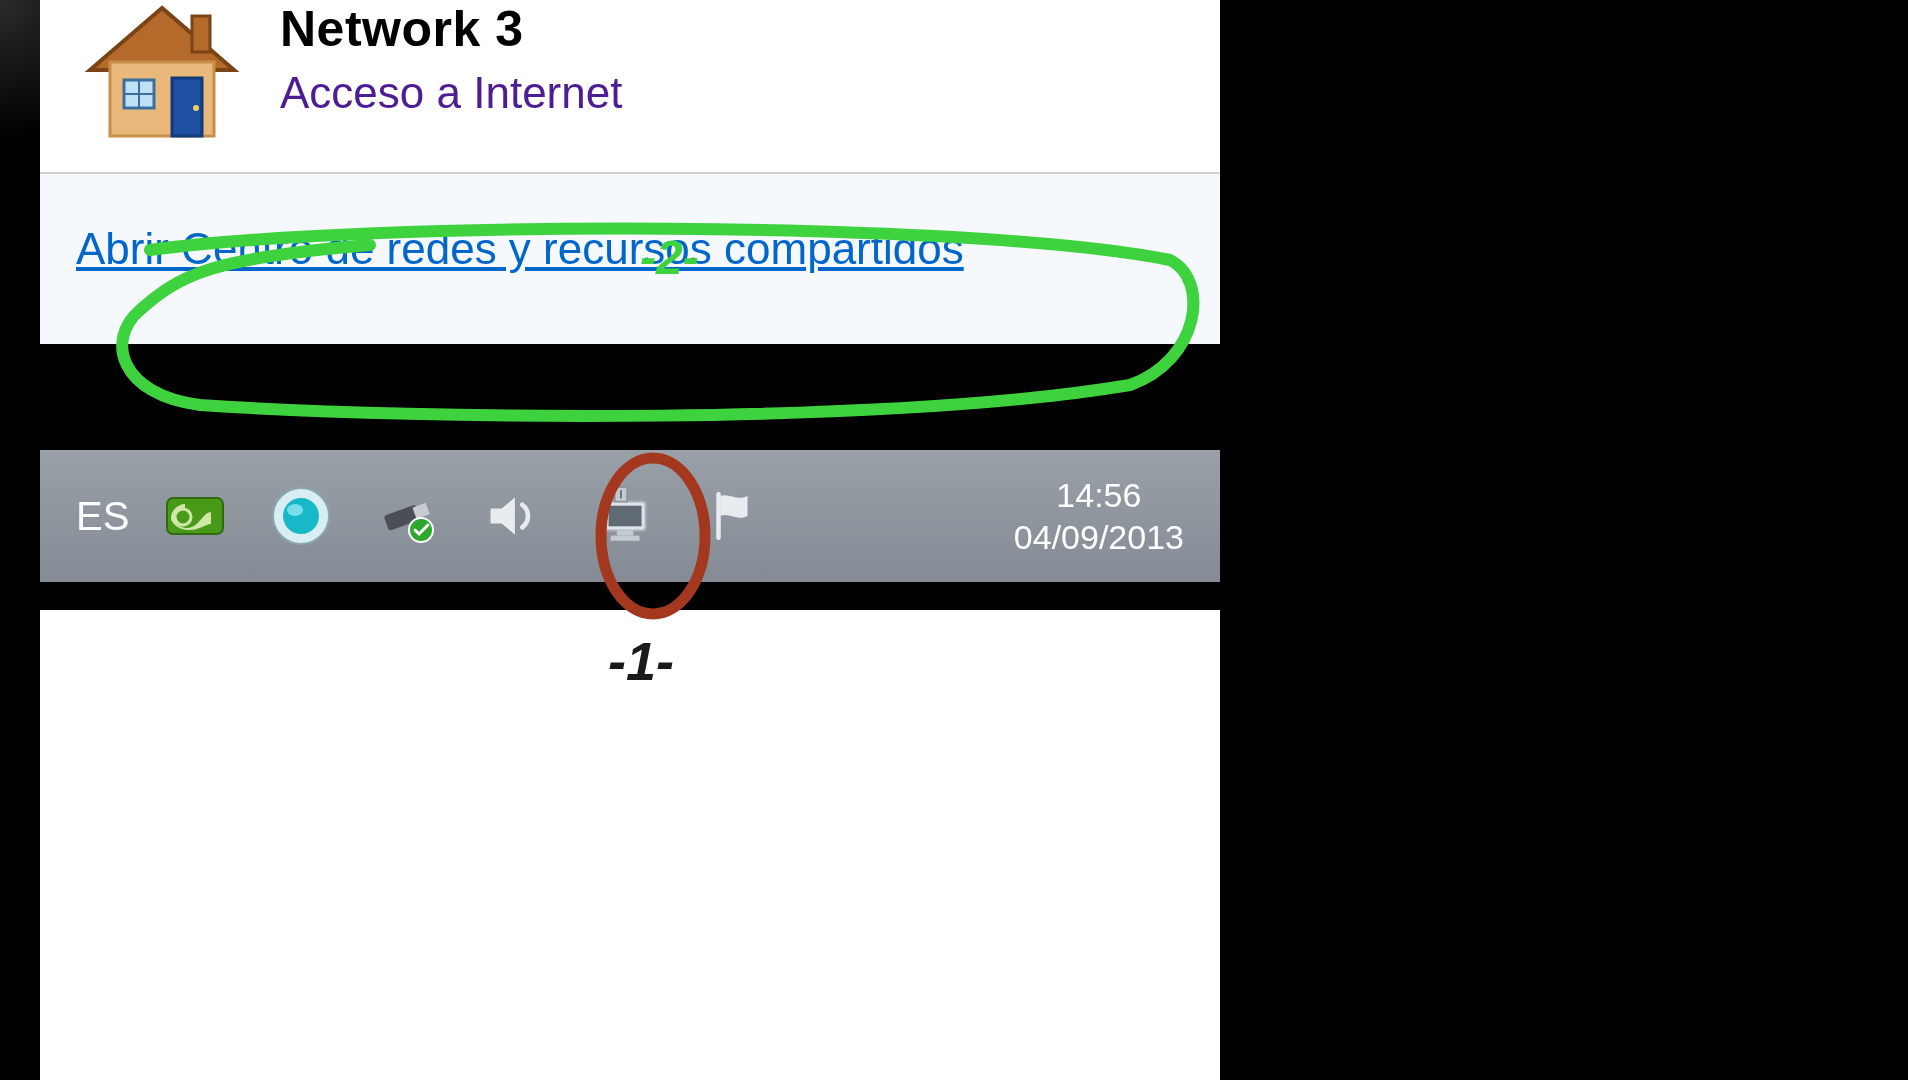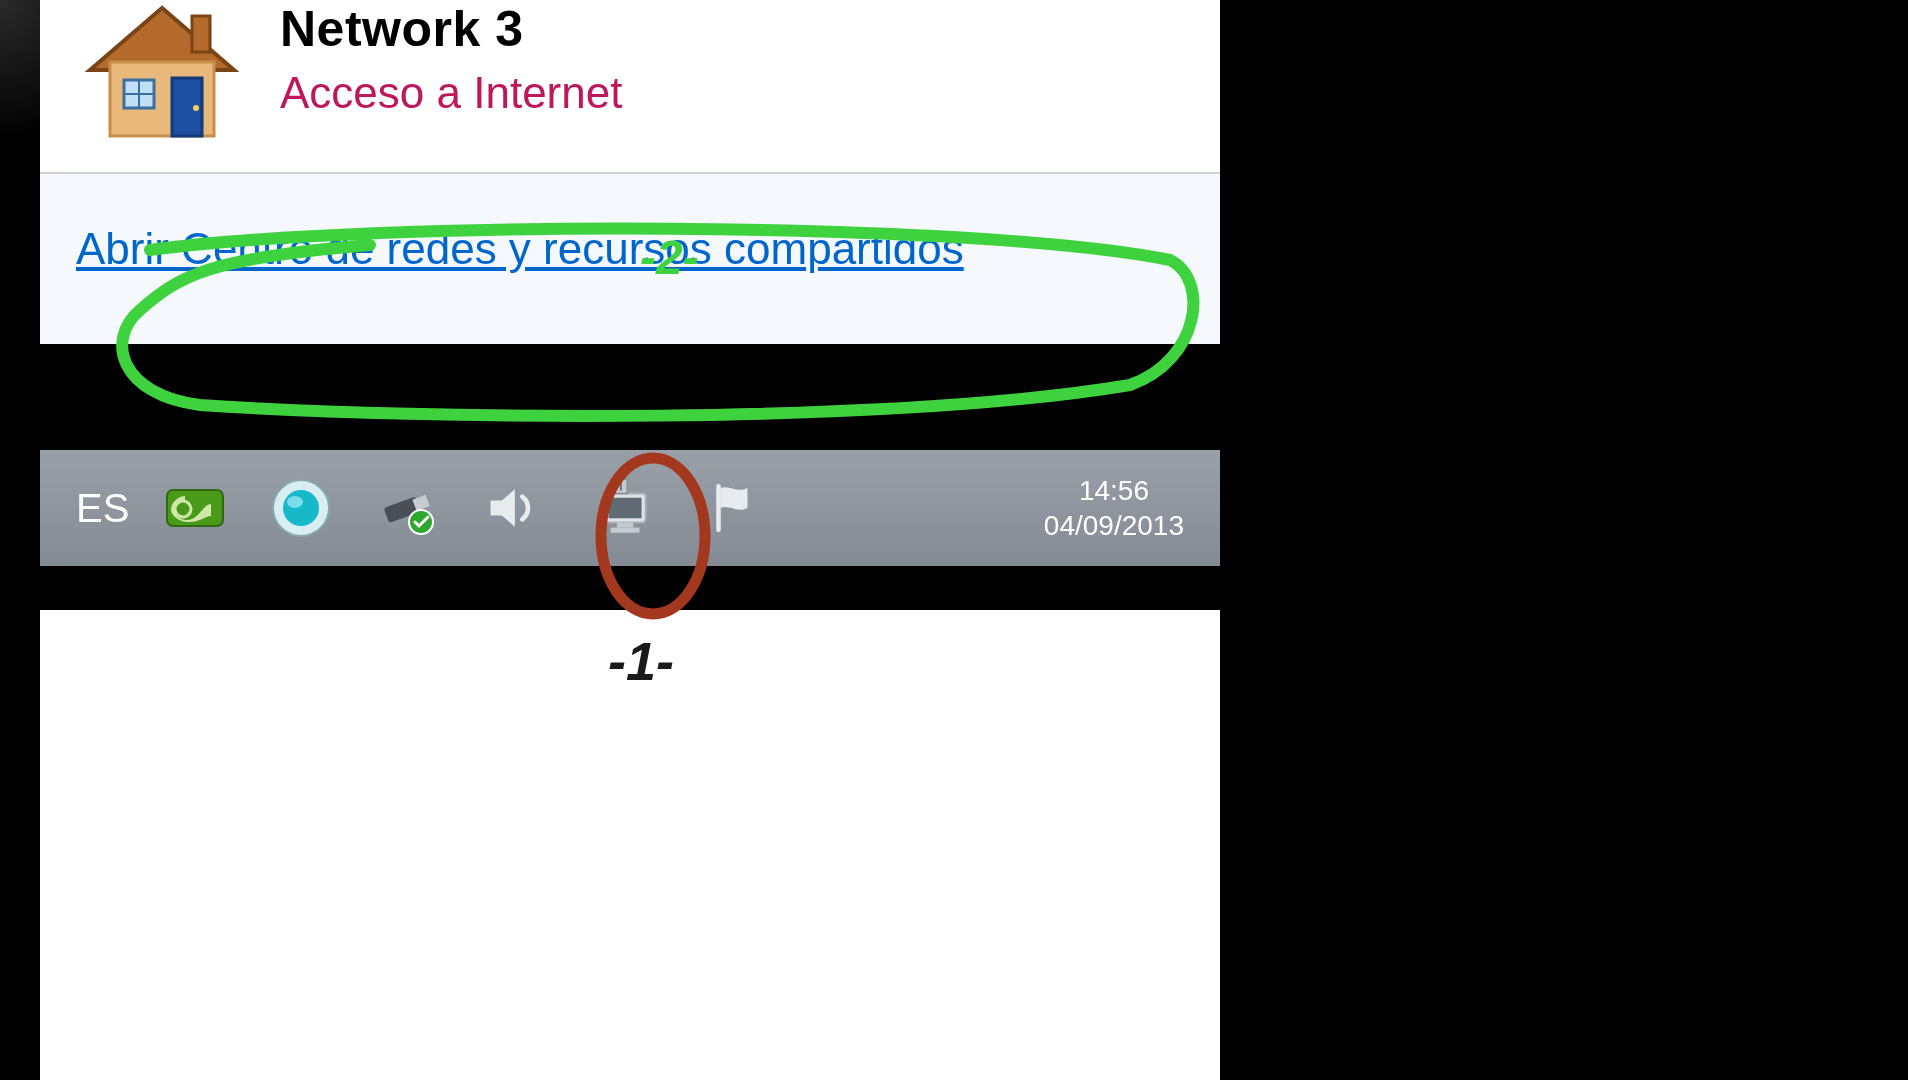--- a/index.html
+++ b/index.html
@@ -3,31 +3,31 @@
   <meta charset="utf-8">
   <style>
     * { box-sizing: border-box; margin: 0; padding: 0; }
     html, body { width: 1908px; height: 1080px; background: #000; font-family: "Segoe UI", Tahoma, sans-serif; overflow: hidden; }
     .stage { position: relative; width: 1908px; height: 1080px; background: #000; }
     .panel { position: absolute; left: 40px; top: 0; width: 1180px; background: #fff; }
     .network-row { display: flex; align-items: flex-start; gap: 28px; padding: 0 32px 22px 32px; }
     .house-icon-wrap { width: 180px; height: 150px; position: relative; }
     .net-text { padding-top: 0; }
     .net-name { font-size: 50px; font-weight: 700; color: #000; letter-spacing: 0.5px; }
-    .net-status { font-size: 44px; color: #be185d; margin-top: 10px; }
+    .net-status { font-size: 44px; color: #4c1d95; margin-top: 10px; }
     .divider { height: 2px; background: #d0d0d0; width: 100%; }
     .link-area { position: relative; padding: 50px 36px 70px 36px; background: #f5f8fd; }
     .nsc-link { font-size: 44px; color: #0066cc; text-decoration: underline; cursor: pointer; white-space: nowrap; }
     .annot-2 { position: absolute; pointer-events: none; }
     .annot-2-label { position: absolute; left: 600px; top: 230px; font-size: 48px; font-weight: 700; font-style: italic; color: #3fd23f; pointer-events: none; }
-    .taskbar { position: absolute; left: 40px; top: 450px; width: 1180px; height: 116px; background: #8a9099; background: linear-gradient(to bottom, #9aa0a8 0%, #858b94 100%); display: flex; align-items: center; padding: 0 36px; }
+    .taskbar { position: absolute; left: 40px; top: 450px; width: 1180px; height: 132px; background: #8a9099; background: linear-gradient(to bottom, #9aa0a8 0%, #858b94 100%); display: flex; align-items: center; padding: 0 36px; }
     .lang { color: #fff; font-size: 40px; font-weight: 400; }
     .tray { display: flex; align-items: center; gap: 26px; margin-left: 26px; }
     .tray-item { width: 80px; height: 80px; display: flex; align-items: center; justify-content: center; position: relative; cursor: pointer; }
-    .clock { margin-left: auto; text-align: center; color: #fff; font-size: 28px; line-height: 1.25; }
+    .clock { margin-left: auto; text-align: center; color: #fff; font-size: 34px; line-height: 1.25; }
     .white-below { position: absolute; left: 40px; top: 610px; width: 1180px; height: 470px; background: #fff; }
     .annot-1-circle { position: absolute; pointer-events: none; }
     .annot-1-label { position: absolute; left: 608px; top: 630px; font-size: 54px; font-weight: 700; font-style: italic; color: #1a1a1a; pointer-events: none; }
     .dark-edge { position: absolute; left: 0; top: 0; width: 40px; height: 170px; background: radial-gradient(circle at 0 0, #2b2b2b 0%, #000 80%); }
     .right-bar { position: absolute; right: 0; top: 0; width: 70px; height: 1080px; background: #000; }
   </style>
 </head>
 <body>
 
 <div class="stage">

